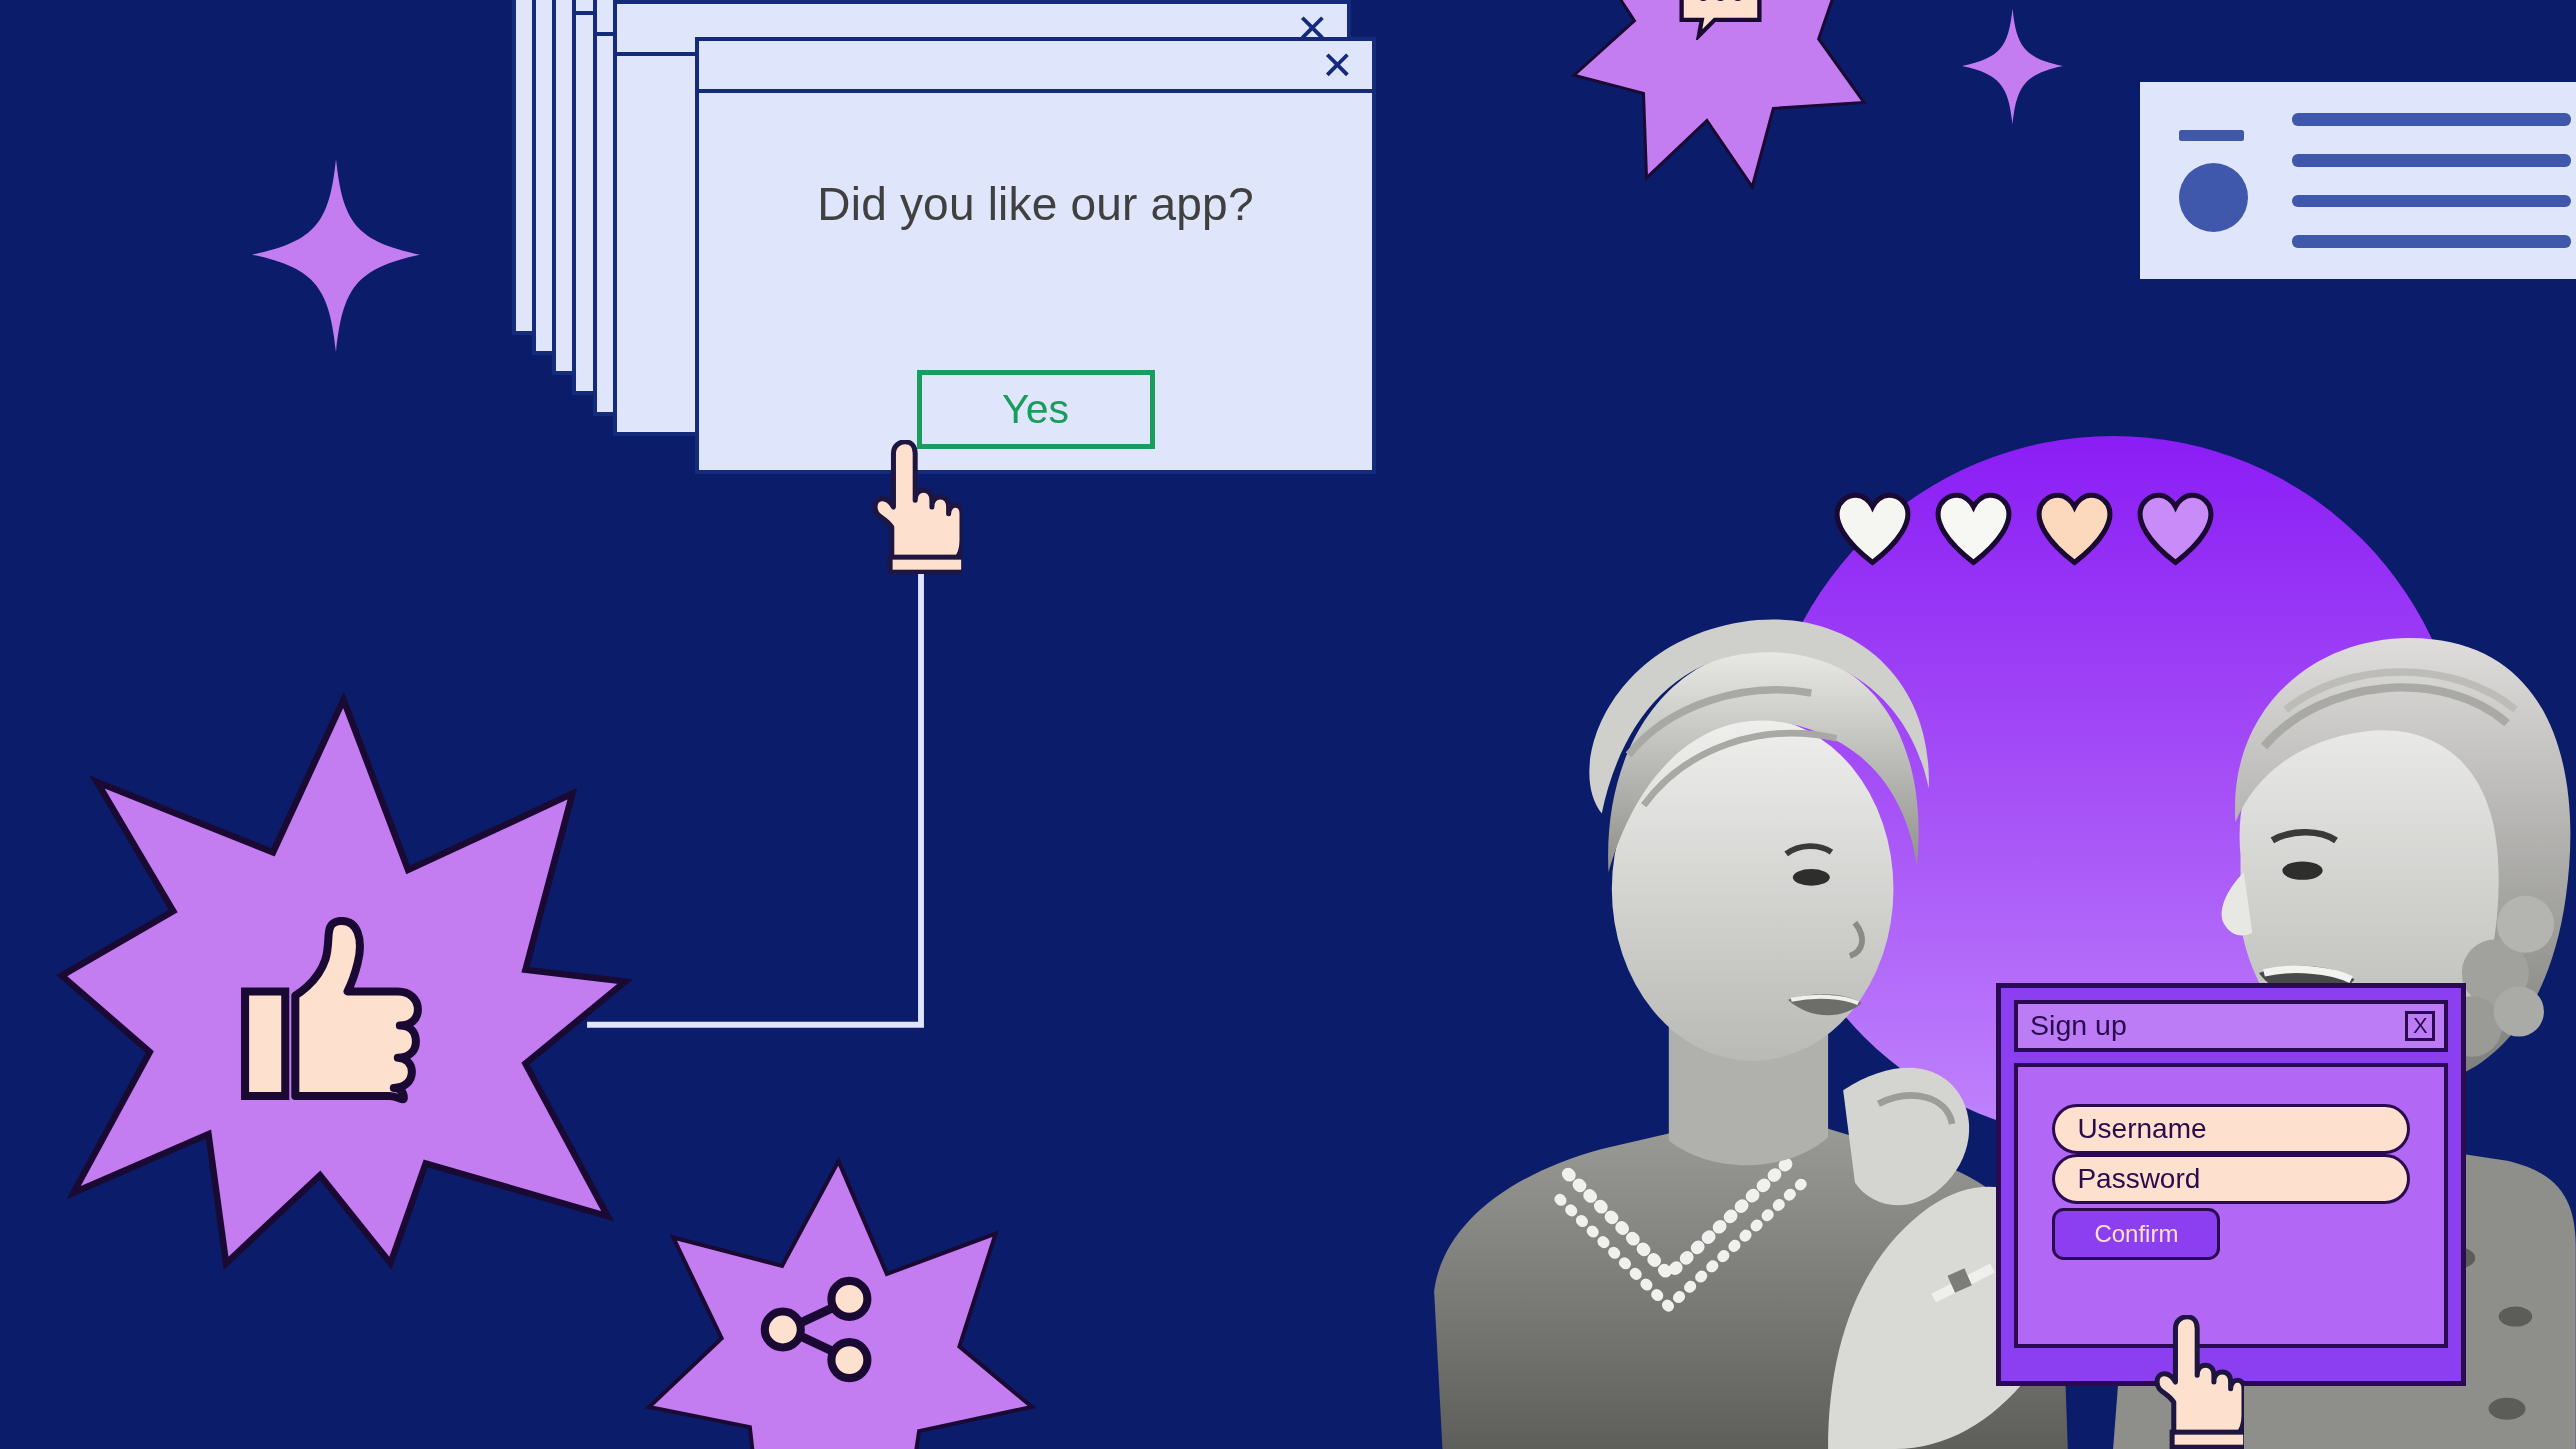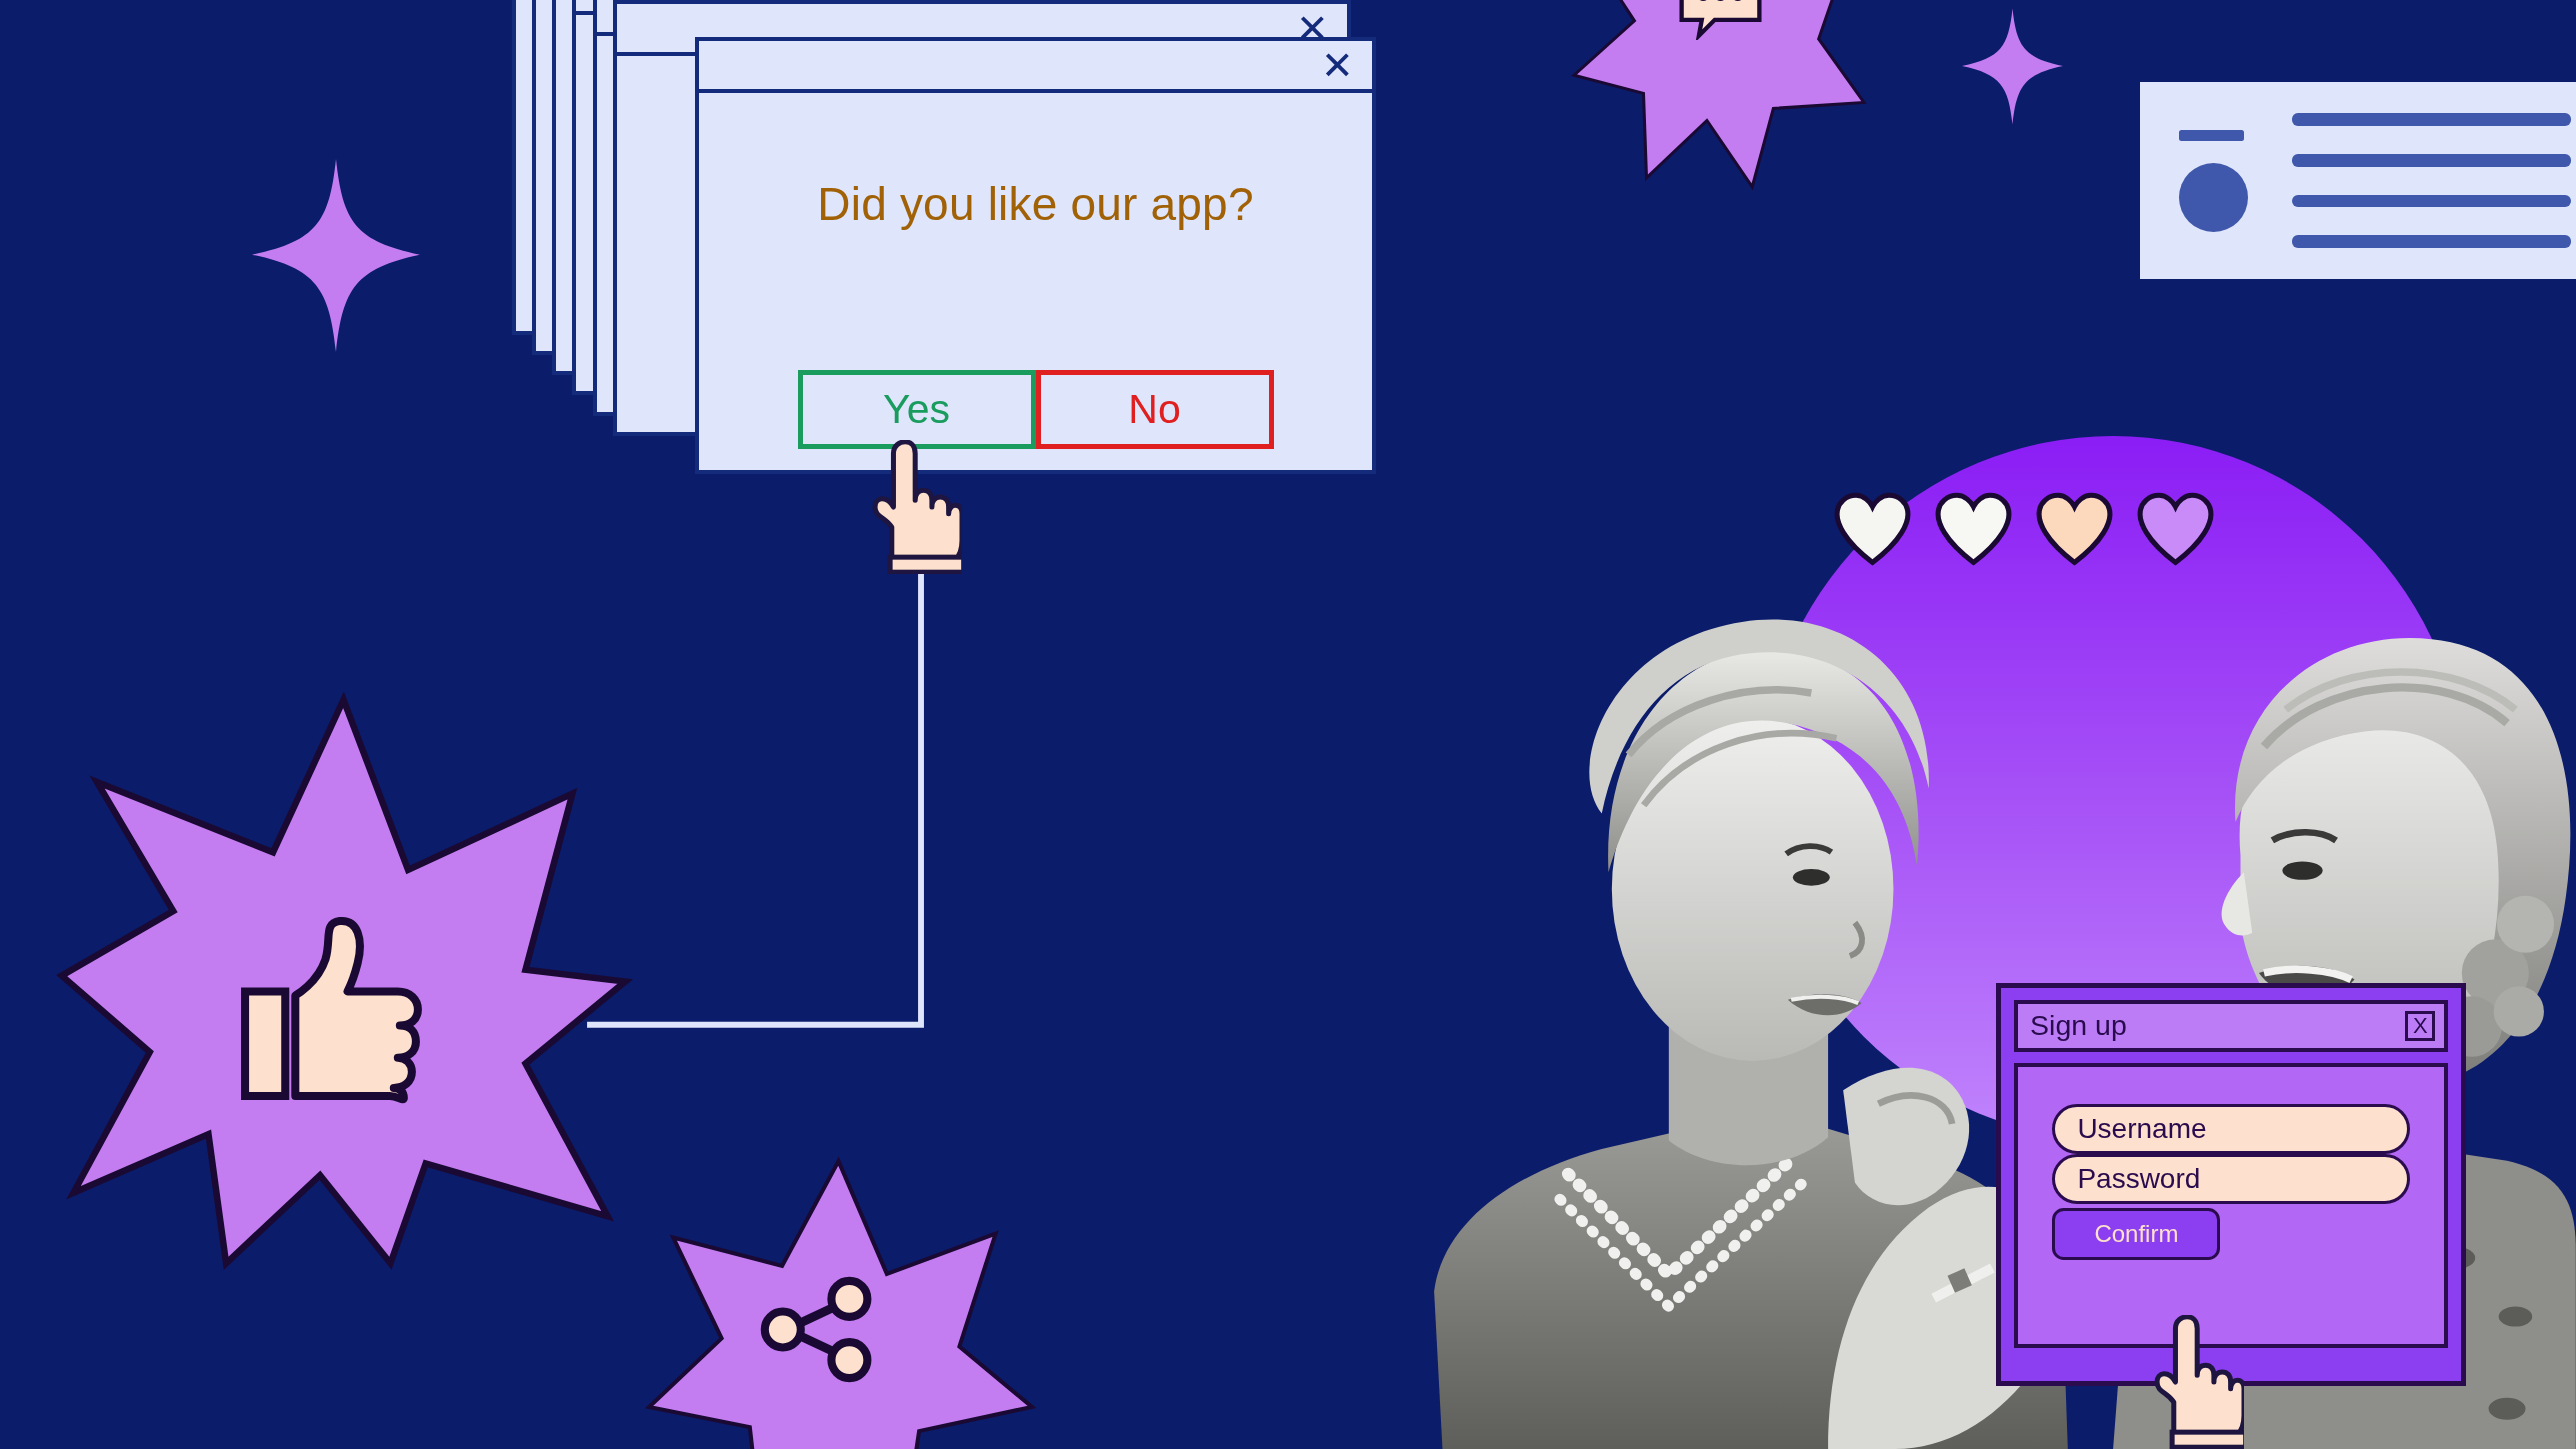--- a/index.html
+++ b/index.html
@@ -34,21 +34,21 @@
     position:absolute; right:18.4px; top:50%;
     transform:translateY(-50%);
     color:#142a7a; font-size:39px; line-height:1;
     font-family:"Liberation Sans", sans-serif;
   }
   .win-front { box-shadow:none; }
   .dialog-body { position:relative; height:100%; }
   .dialog-question {
     position:absolute; left:0; right:0; top:84px;
     text-align:center;
-    color:#a16207;
+    color:#404040;
     font-size:46px;
     letter-spacing:0.2px;
   }
   .btn-row {
     position:absolute; left:0; right:0; top:277px;
     display:flex; justify-content:center; 
   }
   .dlg-btn {
     width:238px; height:79px;
     display:flex; align-items:center; justify-content:center;
@@ -347,21 +347,20 @@
     </div>
 
     <div class="win win-front" style="left:183px; top:138px; width:681px; height:437px;">
       <div class="titlebar">
         <span class="tb-x">✕</span>
       </div>
       <div class="dialog-body">
         <div class="dialog-question">Did you like our app?</div>
         <div class="btn-row">
           <div class="dlg-btn btn-yes">Yes</div>
-          <div class="dlg-btn btn-no">No</div>
         </div>
       </div>
     </div>
   </div>
 
   <svg class="hand" style="left:855px; top:440px; width:107px; height:134px;" viewBox="0 0 64 80">
     <path d="M22 76 L22 52 C18 46 12 46 12 40 C12 34 19 33 23 40 L23 8 C23 3 27 1 30 1 C33 1 36 3 36 8 L36 36 C36 32 38 30 41 30 C44 30 46 32 46 36 L46 40 C46 36 48 34 51 34 C54 34 56 36 56 40 L56 44 C56 41 58 39 60 39 C62.5 39 64 41 64 44 L64 60 C64 70 58 76 50 76 Z" fill="#fde0cd" stroke="#1e1640" stroke-width="3" stroke-linejoin="round"></path>
     <rect x="21" y="70" width="44" height="9" fill="#fde0cd" stroke="#1e1640" stroke-width="3"></rect>
   </svg>
 

